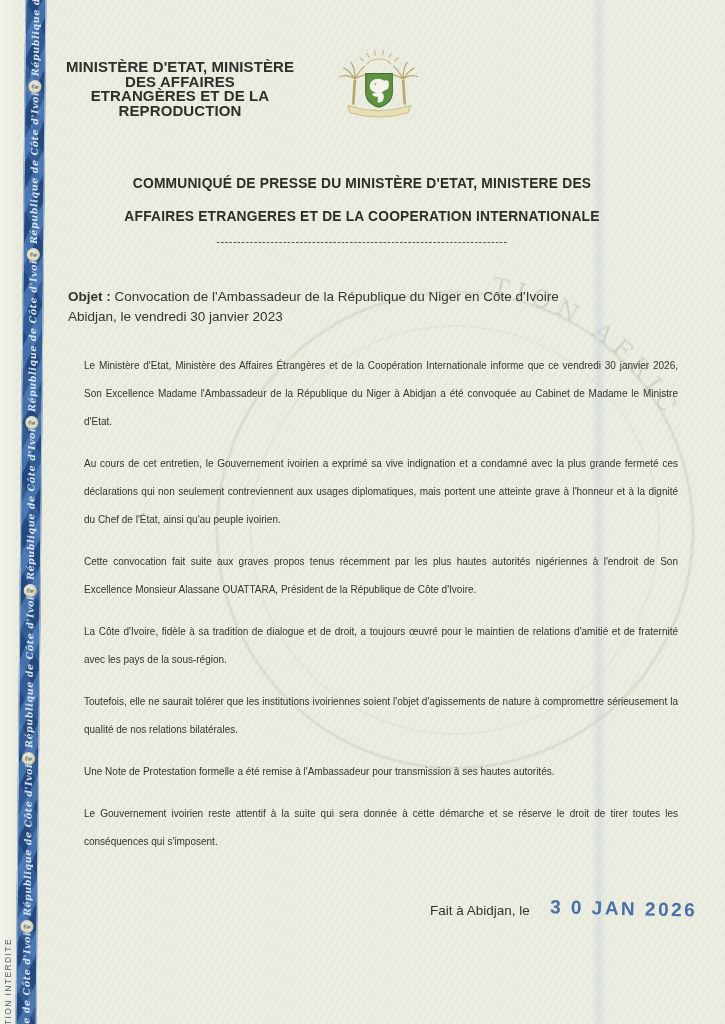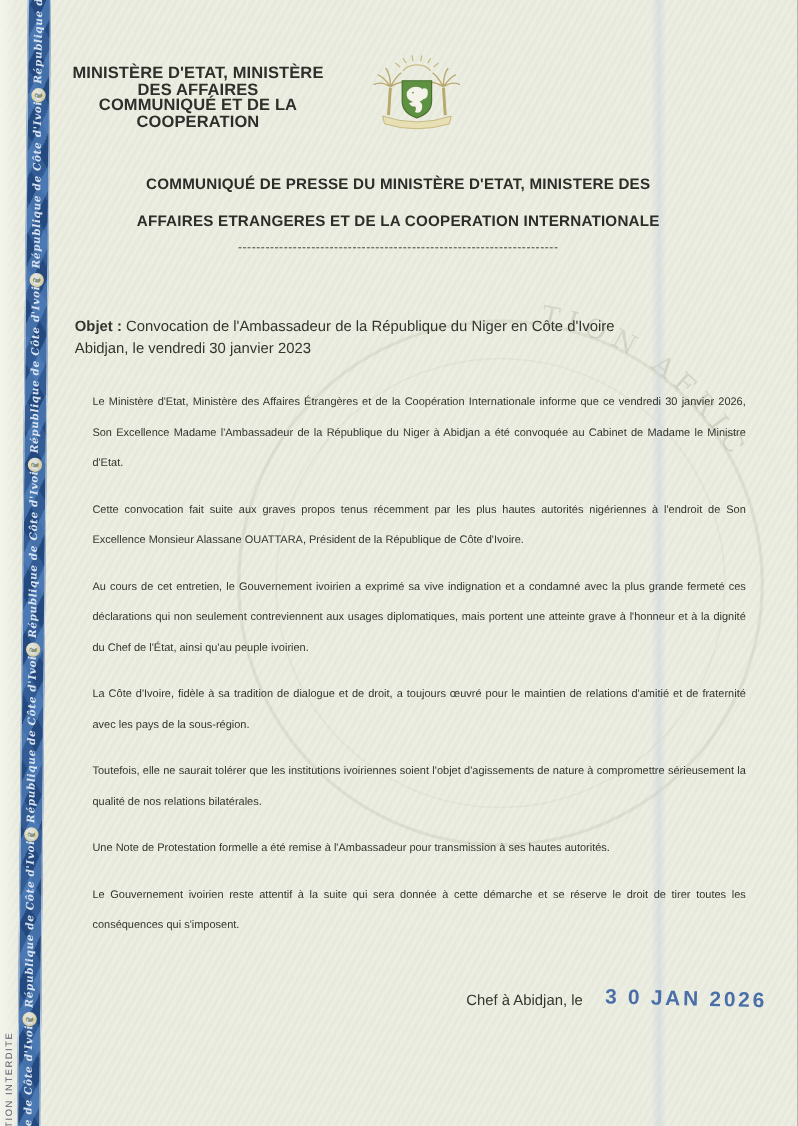--- a/index.html
+++ b/index.html
@@ -60,21 +60,21 @@
   .watermark{position:absolute;left:0;top:0;pointer-events:none;}
   
   .ministry{
     position:absolute;left:56px;top:60px;width:248px;
     text-align:center;font-weight:bold;font-size:15px;line-height:14.5px;
     color:#2e2e2a;letter-spacing:0.1px;
   }
   .arms{position:absolute;left:330px;top:48px;}
   
   .title-block{
-    position:absolute;left:72px;top:151px;width:580px;text-align:center;
+    position:absolute;left:72px;top:167px;width:580px;text-align:center;
     font-weight:bold;font-size:13.8px;line-height:33px;color:#2c2c28;letter-spacing:0.2px;
   }
   .dashes{
     margin-top:1px;font-weight:normal;font-size:11px;line-height:14px;
     letter-spacing:0.5px;color:#3c3c38;overflow:hidden;white-space:nowrap;
   }
   
   .objet{position:absolute;left:68px;top:287px;width:594px;font-size:13.5px;line-height:19.5px;}
   .objet .b{font-weight:bold;}
   
@@ -136,21 +136,21 @@
       </div>
       <div class="band-unit">
         <span class="band-text">République de Côte d'Ivoire</span>
       </div>
     </div>
 
   <div class="repro-note">REPRODUCTION INTERDITE</div>
 
   <div class="ministry">
     <div>MINISTÈRE D'ETAT, MINISTÈRE DES AFFAIRES</div>
-    <div>COMMUNIQUÉ ET DE LA COOPERATION</div>
+    <div>ETRANGÈRES ET DE LA REPRODUCTION</div>
   </div>
 
   <svg class="arms" width="98" height="74" viewBox="0 0 110 80" xmlns="http://www.w3.org/2000/svg">
 
     <g stroke="#c8ba7f" stroke-width="1.3">
       <path d="M38 13 L33 9"></path>
         <path d="M44 9 L41 4"></path>
         <path d="M51 7 L50 1"></path>
       <path d="M59 7 L60 1"></path>
         <path d="M66 9 L69 4"></path>
@@ -186,26 +186,26 @@
   <div class="objet">
     <p style="margin:0">
       <span class="b">Objet :</span>
       <span>Convocation de l'Ambassadeur de la République du Niger en Côte d'Ivoire</span><br>
       <span>Abidjan, le vendredi 30 janvier 2023</span>
     </p>
   </div>
 
   <div class="body-text">
     <p>Le Ministère d'Etat, Ministère des Affaires Étrangères et de la Coopération Internationale informe que ce vendredi 30 janvier 2026, Son Excellence Madame l'Ambassadeur de la République du Niger à Abidjan a été convoquée au Cabinet de Madame le Ministre d'Etat.</p>
+    <p>Au cours de cet entretien, le Gouvernement ivoirien a exprimé sa vive indignation et a condamné avec la plus grande fermeté ces déclarations qui non seulement contreviennent aux usages diplomatiques, mais portent une atteinte grave à l'honneur et à la dignité du Chef de l'État, ainsi qu'au peuple ivoirien.</p>
     <p>Cette convocation fait suite aux graves propos tenus récemment par les plus hautes autorités nigériennes à l'endroit de Son Excellence Monsieur Alassane OUATTARA, Président de la République de Côte d'Ivoire.</p>
-    <p>Au cours de cet entretien, le Gouvernement ivoirien a exprimé sa vive indignation et a condamné avec la plus grande fermeté ces déclarations qui non seulement contreviennent aux usages diplomatiques, mais portent une atteinte grave à l'honneur et à la dignité du Chef de l'État, ainsi qu'au peuple ivoirien.</p>
     <p>La Côte d'Ivoire, fidèle à sa tradition de dialogue et de droit, a toujours œuvré pour le maintien de relations d'amitié et de fraternité avec les pays de la sous-région.</p>
     <p>Toutefois, elle ne saurait tolérer que les institutions ivoiriennes soient l'objet d'agissements de nature à compromettre sérieusement la qualité de nos relations bilatérales.</p>
     <p>Une Note de Protestation formelle a été remise à l'Ambassadeur pour transmission à ses hautes autorités.</p>
     <p>Le Gouvernement ivoirien reste attentif à la suite qui sera donnée à cette démarche et se réserve le droit de tirer toutes les conséquences qui s'imposent.</p>
   </div>
 
   <div class="footer">
-    <span class="place-line">Chef à Abidjan, le</span>
+    <span class="place-line">Fait à Abidjan, le</span>
     <span class="stamp">3 0 JAN 2026</span>
   </div>
 
 </div>
 
 </body></html>

